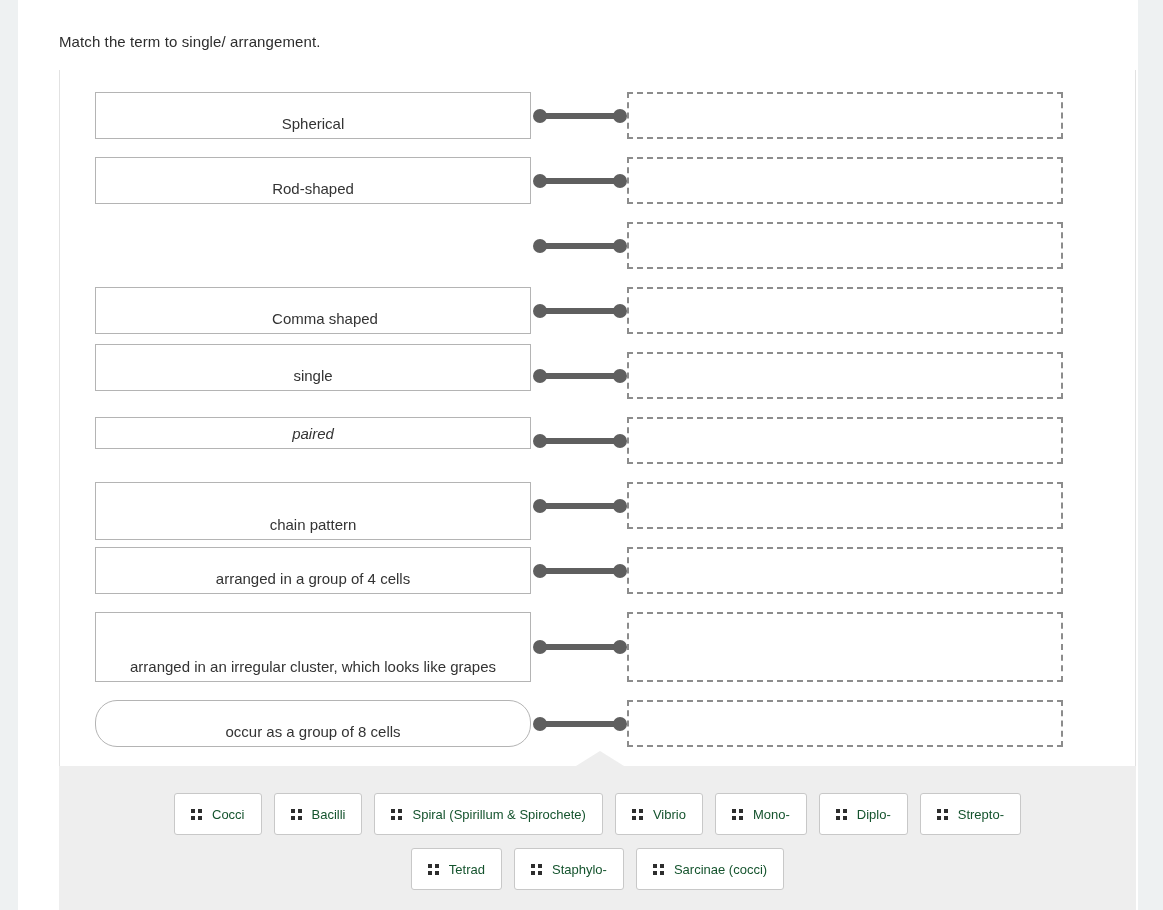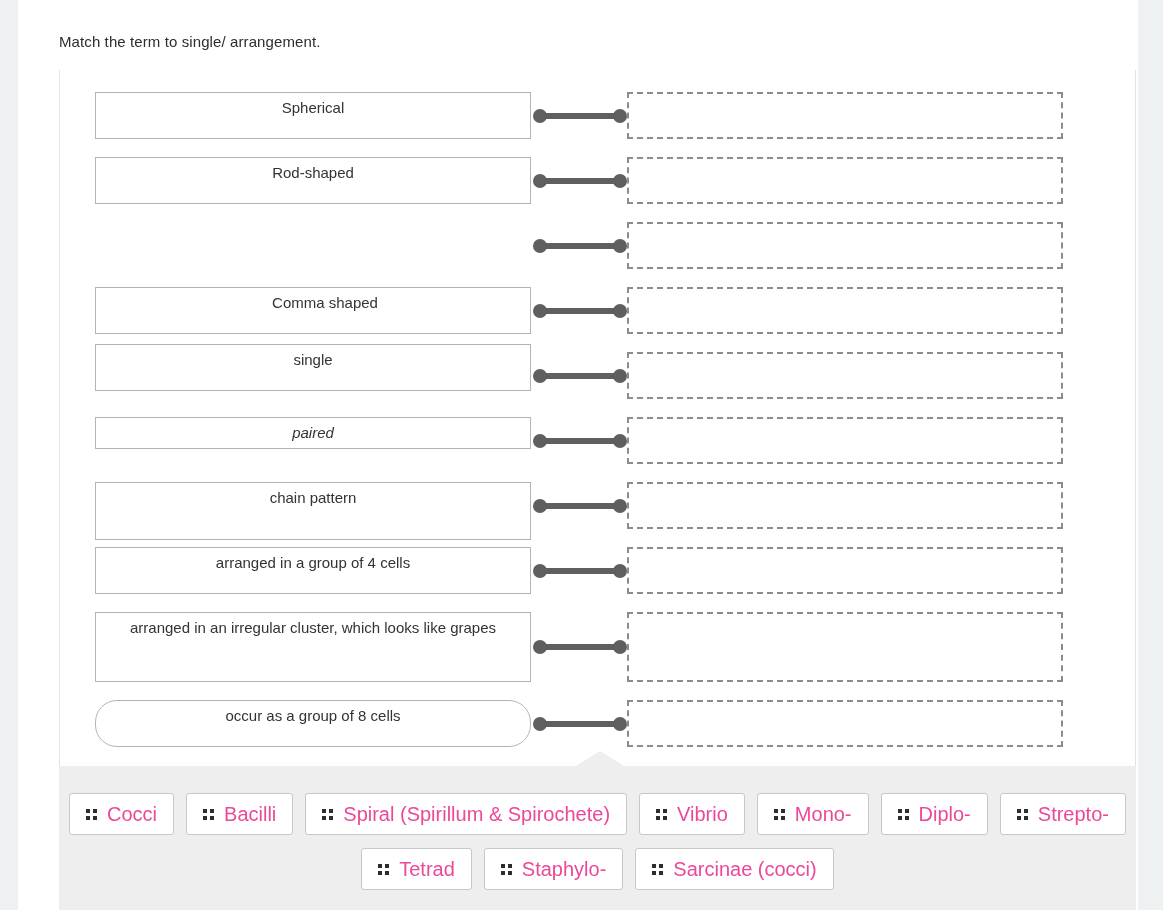--- a/index.html
+++ b/index.html
@@ -50,21 +50,21 @@
     border-right: 1px solid #e2e2e2;
   }
 
   .term-box {
     position: absolute;
     left: 35px;
     width: 436px;
     background: #ffffff;
     border: 1px solid #b4b4b4;
     display: flex;
-    align-items: flex-start;
+    align-items: flex-end;
     justify-content: center;
     text-align: center;
     font-size: 15px;
     line-height: 21px;
     color: #333333;
     padding: 4px 12px;
   }
 
   .connector {
     position: absolute;
@@ -131,22 +131,22 @@
 
   .tile {
     background: #ffffff;
     border: 1px solid #c8c8c8;
     border-radius: 3px;
     height: 42px;
     display: flex;
     align-items: center;
     gap: 10px;
     padding: 0 16px;
-    font-size: 20px;
-    color: #ec4899;
+    font-size: 13px;
+    color: #14532d;
     white-space: nowrap;
     cursor: grab;
   }
   .grip {
     display: grid;
     grid-template-columns: 4px 4px;
     grid-template-rows: 4px 4px;
     gap: 3px;
     flex: 0 0 auto;
   }

